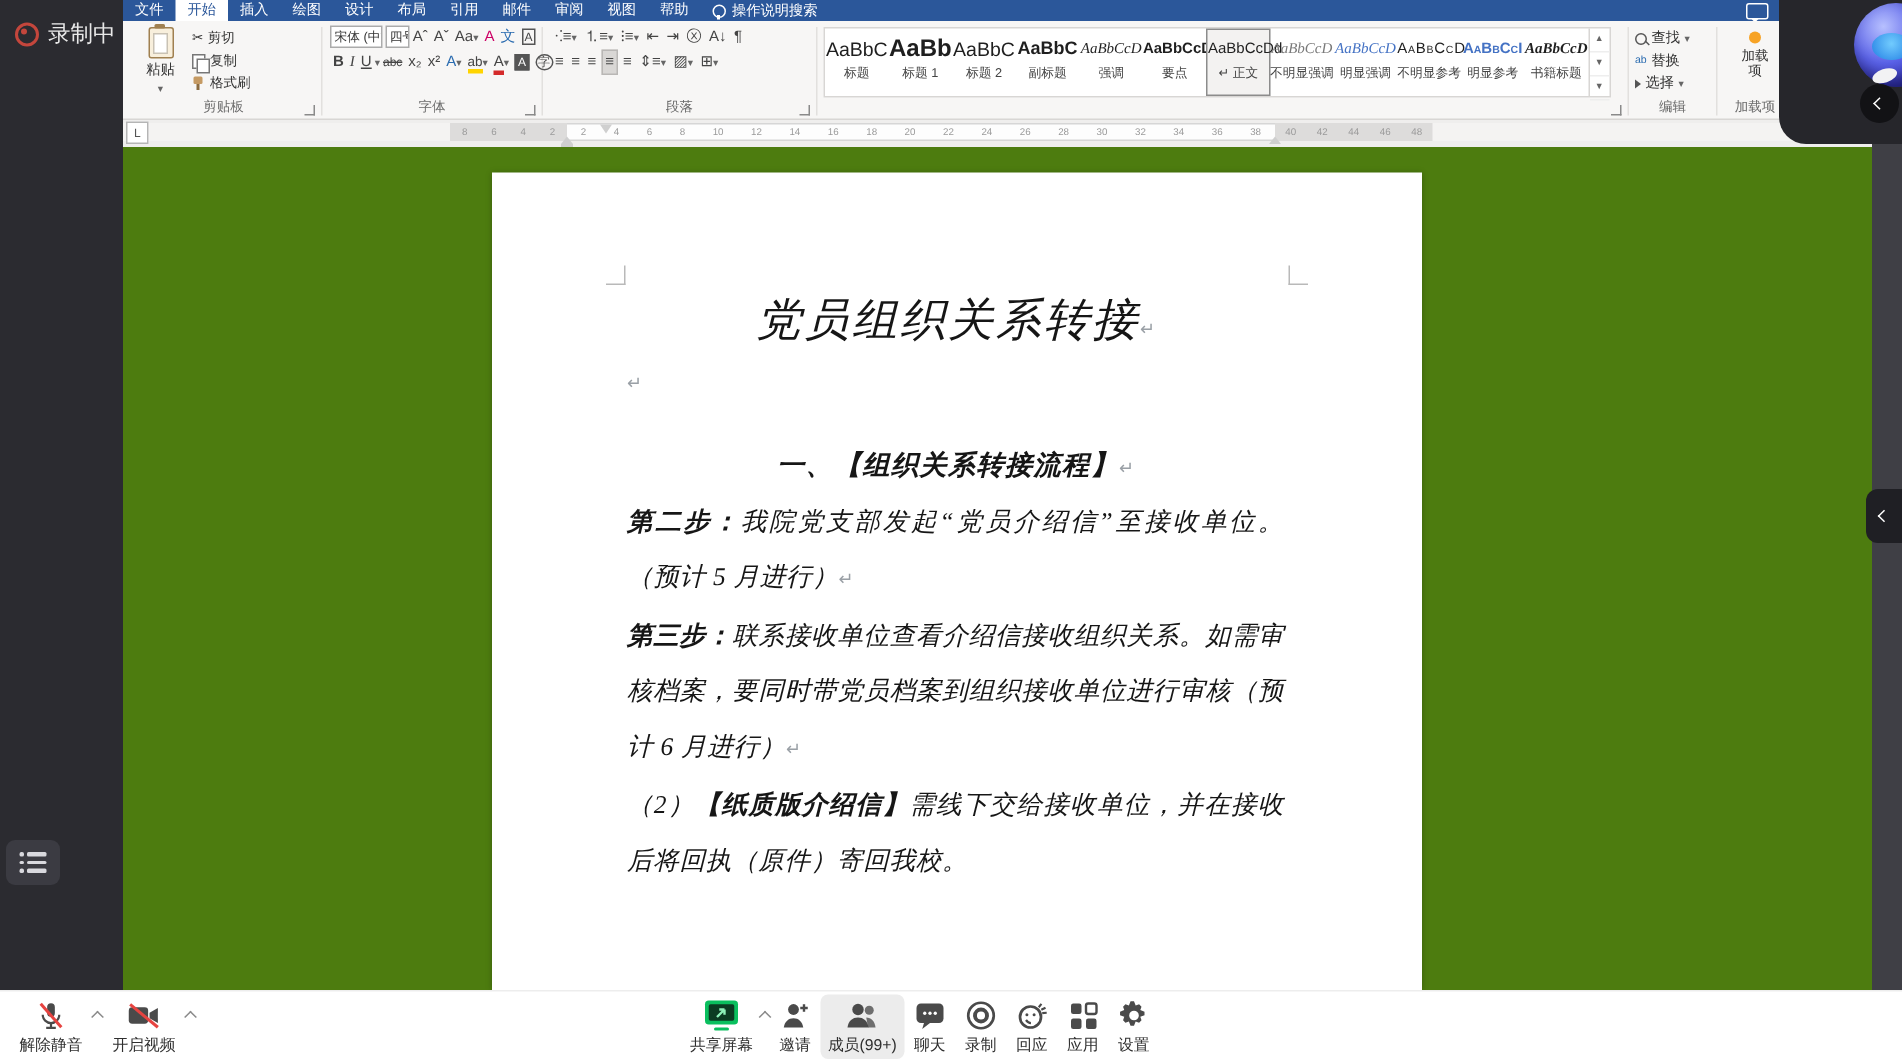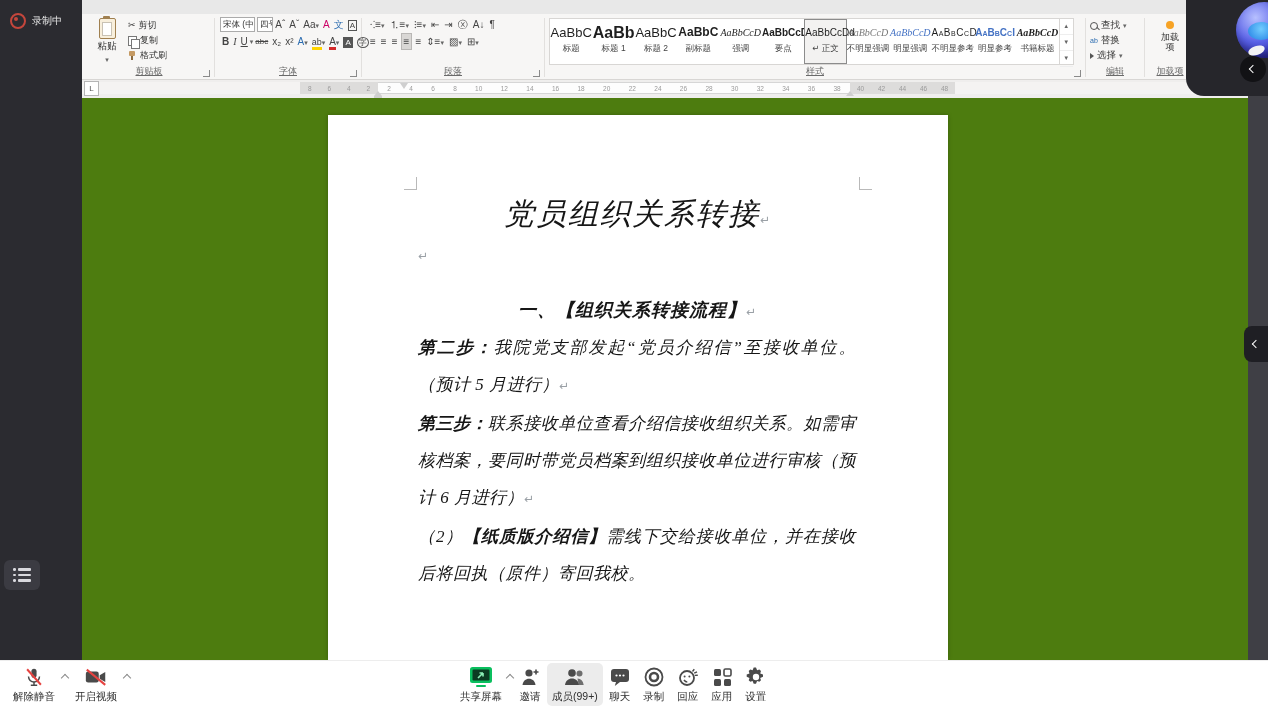--- a/index.html
+++ b/index.html
@@ -1,21 +1,21 @@
 <!DOCTYPE html>
 <html><head>
 <meta charset="utf-8">
 <style>
   html,body{margin:0;padding:0;}
   body{width:1268px;height:706px;overflow:hidden;font-family:"Liberation Sans",sans-serif;-webkit-font-smoothing:antialiased;}
   .app{position:relative;width:1268px;height:706px;background:#fff;}
 
   
   .sidebar{position:absolute;left:0;top:0;width:82px;height:660px;background:#2b2b30;}
-  .rec{position:absolute;left:10px;top:13px;display:flex;align-items:center;gap:6px;color:#e8e8e8;font-size:10px;}
+  .rec{position:absolute;left:10px;top:13px;display:flex;align-items:center;gap:6px;color:#e8e8e8;font-size:15px;}
   .rec-dot{width:12px;height:12px;border:2px solid #c4463c;border-radius:50%;position:relative;}
   .rec-dot::after{content:"";position:absolute;left:2px;top:2px;width:4px;height:4px;background:#c4463c;border-radius:50%;}
   .side-list-btn{position:absolute;left:4px;top:560px;width:36px;height:30px;background:#3b3b42;border-radius:6px;display:flex;align-items:center;justify-content:center;}
   .list-glyph{width:18px;height:14px;position:relative;}
   .list-glyph i{position:absolute;left:5px;height:2.5px;width:13px;background:#d9d9de;border-radius:1px;}
   .list-glyph i::before{content:"";position:absolute;left:-5px;top:0;width:2.5px;height:2.5px;background:#d9d9de;border-radius:50%;}
   .list-glyph i:nth-child(1){top:0;}.list-glyph i:nth-child(2){top:5.5px;}.list-glyph i:nth-child(3){top:11px;}
 
   
   .word{position:absolute;left:82px;top:0;width:1166px;height:660px;background:#e8e8e8;}
@@ -25,21 +25,21 @@
   .wtab.sel{background:#fff;color:#2b579a;}
   .tellme{display:flex;align-items:center;gap:4px;color:#fff;font-size:9.5px;padding:0 8px;}
   .bulb{width:7px;height:7px;border:1px solid #fff;border-radius:50%;position:relative;display:inline-block;}
   .bulb::after{content:"";position:absolute;left:2px;top:6px;width:2px;height:3px;background:#fff;}
   .comments-icon{position:absolute;left:1082px;top:2px;width:13px;height:9px;border:1px solid #fff;border-radius:2px;}
   .comments-icon::after{content:"";position:absolute;left:2px;top:9px;border-left:3px solid transparent;border-right:3px solid transparent;border-top:3px solid #fff;}
 
   .ribbon{position:absolute;left:0;top:14px;width:1166px;height:66px;background:#f7f6f5;border-bottom:1px solid #d8d6d4;display:flex;padding:2px 0 0 4px;box-sizing:border-box;}
   .rgroup{position:relative;display:flex;flex-direction:column;box-sizing:border-box;}
   .rg-body{flex:1;}
-  .rg-label{text-align:center;font-size:9px;color:#6a6a6a;height:13px;line-height:11px;text-decoration:underline;}
+  .rg-label{text-align:center;font-size:9px;color:#6a6a6a;height:13px;line-height:11px;}
   .rsep{width:1px;background:#e2e0de;margin:2px 2px;}
   .launcher{position:absolute;right:2px;bottom:2px;width:6px;height:6px;border-right:1px solid #8a8a8a;border-bottom:1px solid #8a8a8a;}
   .ic{font-size:10px;color:#444;padding:0 2px;line-height:15px;white-space:nowrap;}
   .dd{font-size:7px;color:#666;}
 
   
   .g-clip{width:126px;}
   .clip-body{display:flex;gap:4px;padding-left:4px;}
   .paste-btn{width:34px;text-align:center;font-size:9.5px;color:#333;}
   .clipboard-shape{width:15px;height:19px;margin:2px auto 1px;background:#f8efdc;border:1px solid #a08050;border-radius:2px;position:relative;}
@@ -175,20 +175,38 @@
       <span class="list-glyph">
           <i></i>
           <i></i>
           <i></i>
         </span>
     </div>
   </div>
 
   <div class="word">
 
+    <div class="titlebar">
+      <span class="wtab">文件</span>
+      <span class="wtab sel">开始</span>
+      <span class="wtab">插入</span>
+      <span class="wtab">绘图</span>
+      <span class="wtab">设计</span>
+      <span class="wtab">布局</span>
+      <span class="wtab">引用</span>
+      <span class="wtab">邮件</span>
+      <span class="wtab">审阅</span>
+      <span class="wtab">视图</span>
+      <span class="wtab">帮助</span>
+      <span class="tellme">
+        <i class="bulb"></i>
+        <span>操作说明搜索</span>
+      </span>
+      <span class="comments-icon"></span>
+    </div>
 
     <div class="ribbon">
 
       <div class="rgroup g-clip">
         <div class="rg-body clip-body">
           <div class="paste-btn">
             <div class="clipboard-shape"></div>
             <div>粘贴</div>
             <span class="dd">▾</span>
           </div>
@@ -330,21 +348,20 @@
                 <span class="sts">AaBbCcD</span>
                 <span class="stl">书籍标题</span>
               </div>
             <div class="sty-scroll">
               <span>▲</span>
               <span>▼</span>
               <span>▼</span>
             </div>
           </div>
         </div>
-        <div class="rg-label">样式</div>
         <span class="launcher"></span>
       </div>
 
       <div class="rsep"></div>
 
       <div class="rgroup g-edit">
         <div class="rg-body" style="padding-top:2px;">
           <div class="edit-row">
               <span class="mag"></span>
               <span>查找</span>

